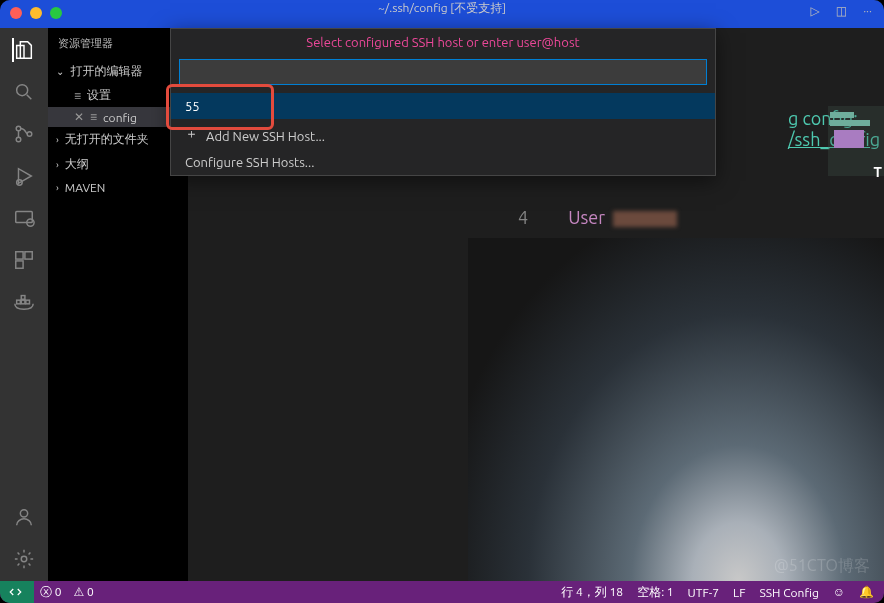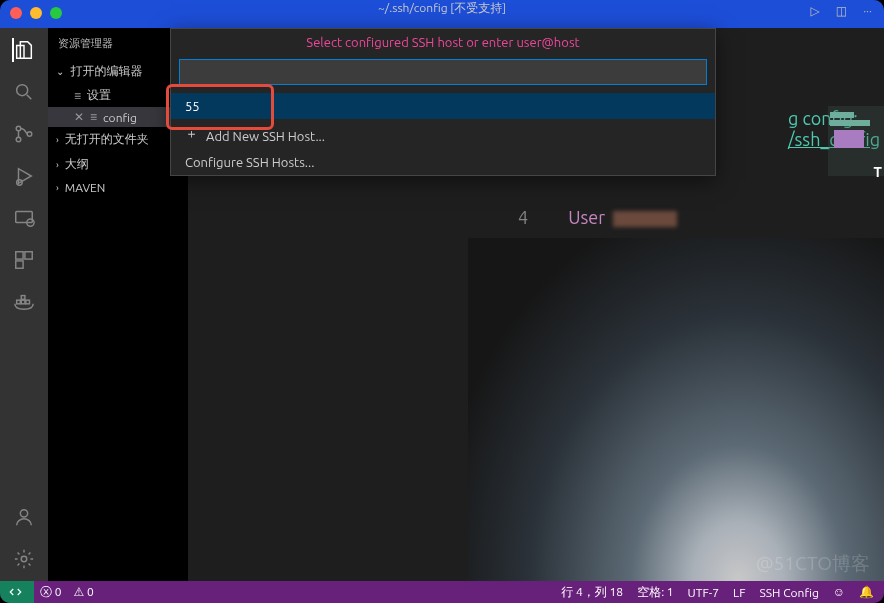--- a/index.html
+++ b/index.html
@@ -49,21 +49,21 @@
   .minimap .m2{position:absolute; left:2px; top:14px; width:40px; height:6px; background:#6fae9c;}
   .minimap .m3{position:absolute; left:6px; top:24px; width:30px; height:18px; background:#a97cc1;}
   .minimap .T{position:absolute; right:2px; top:58px; font-size:14px; color:#fff; font-weight:bold;}
   
   .statusbar{ height:22px; background:#68217a; display:flex; align-items:center; color:#fff; font-size:12px; padding:0 10px; gap:14px;}
   .statusbar .left{ display:flex; align-items:center; gap:12px;}
   .statusbar .right{ margin-left:auto; display:flex; align-items:center; gap:14px;}
   .remotebtn{ position:absolute; left:0; bottom:0; width:34px; height:22px; background:#16825d; display:flex; align-items:center; justify-content:center; color:#fff; z-index:5;}
   .svgic{ width:18px; height:18px; stroke:currentColor; fill:none; stroke-width:1.6;}
   .svgic.big{width:22px;height:22px;}
-  .watermark{ position:absolute; right:14px; bottom:26px; color:rgba(255,255,255,.18); font-size:19px;}
+  .watermark{ position:absolute; right:14px; bottom:26px; color:rgba(255,255,255,.18); font-size:16px;}
 </style>
 </head>
 <body>
 
 <div class="window">
 
   <div class="titlebar">
     <div class="traffic">
       <div class="tl red"></div>
       <div class="tl yellow"></div>

